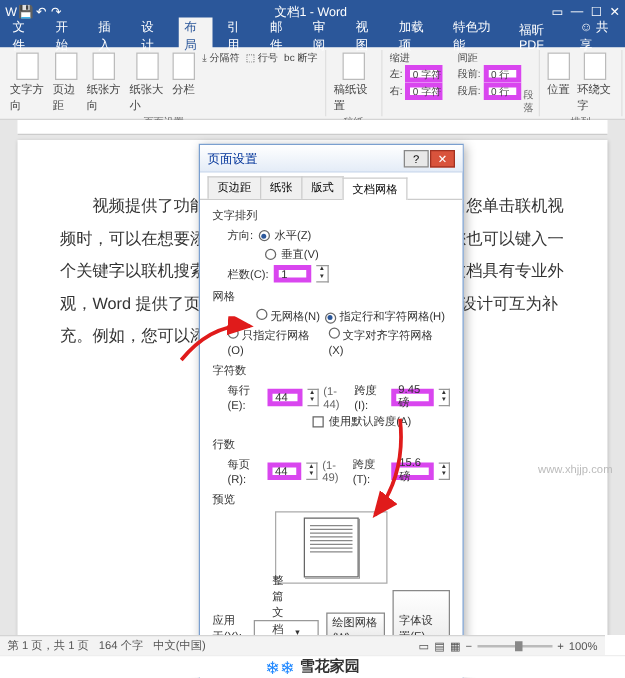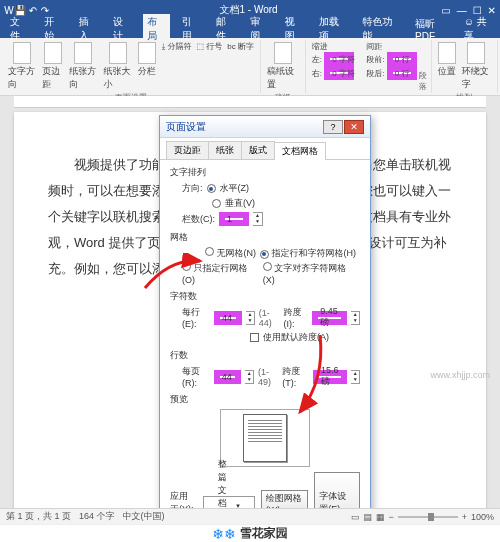--- a/index.html
+++ b/index.html
@@ -35,35 +35,35 @@
 .dlg-tabs{display:flex;border-bottom:1px solid #ccc;padding:3px 6px 0 6px;gap:0}
 .dlg-tabs .tab{padding:2px 7px;border:1px solid #ccc;border-bottom:none;background:#f0f0f0;font-size:9px;cursor:pointer;margin-right:-1px}
 .dlg-tabs .tab.active{background:#fff;position:relative;top:1px}
 .dlg-body{padding:6px 10px;font-size:9px;color:#333}
 .sect{margin-bottom:5px}
 .sect .hdr{margin-bottom:3px}
 .row{display:flex;align-items:center;gap:4px;margin:2px 0;padding-left:12px}
 .radio{width:9px;height:9px;border:1px solid #666;border-radius:50%;display:inline-flex;align-items:center;justify-content:center}
 .radio.on::after{content:"";width:4px;height:4px;background:#2b579a;border-radius:50%}
 .chk{width:9px;height:9px;border:1px solid #666;display:inline-block}
-.numinp{width:30px;height:14px;border:6px solid #d946ef;padding:0 2px;background:#fff;display:inline-flex;align-items:center}
+.numinp{width:30px;height:14px;border:4px solid #d946ef;padding:0 2px;background:#fff;display:inline-flex;align-items:center}
 .spin{width:10px;height:14px;border:1px solid #999;border-left:none;display:inline-flex;flex-direction:column}
 .spin span{flex:1;font-size:5px;text-align:center;line-height:5px}
 .combo{height:15px;border:1px solid #999;padding:0 14px;display:inline-flex;align-items:flex-end;background:#fff;gap:1px}
 .combo .arr{font-size:7px}
 .preview{width:90px;height:58px;border:1px solid #aaa;margin:3px auto;background:#fff;display:flex;align-items:center;justify-content:center}
 .preview .pg{width:44px;height:48px;border:1px solid #666;box-shadow:1px 1px 0 #999;padding:5px 4px;display:flex;flex-direction:column;gap:2px}
 .preview .pg .ln{height:1px;background:#888}
 .dlg-foot{padding:5px 10px;display:flex;gap:5px;justify-content:flex-end;align-items:center}
 .dlg-foot .left{margin-right:auto}
 .btn{padding:2px 10px;border:1px solid #888;background:linear-gradient(#fff,#e4e4e4);font-size:9px;cursor:pointer}
 .arrow-red{position:absolute;pointer-events:none}
 .arrow1{left:140px;top:253px;width:70px;height:40px}
 .arrow2{left:270px;top:330px;width:60px;height:90px}
-.statusbar{position:absolute;bottom:18px;left:0;right:0;height:16px;background:#f3f3f3;border-top:1px solid #d4d4d4;display:flex;align-items:center;padding:0 6px;font-size:9px;color:#555;gap:8px}
+.statusbar{position:absolute;bottom:18px;left:0;right:16px;height:16px;background:#f3f3f3;border-top:1px solid #d4d4d4;display:flex;align-items:center;padding:0 6px;font-size:9px;color:#555;gap:8px}
 .statusbar .zoom{margin-left:auto;display:flex;align-items:center;gap:4px}
 .zslider{width:60px;height:2px;background:#bbb;position:relative}
 .zslider::after{content:"";position:absolute;left:50%;top:-3px;width:6px;height:8px;background:#888}
 .watermark{position:absolute;bottom:0;left:0;right:0;height:18px;background:#fff;display:flex;align-items:center;justify-content:center;gap:4px;font-size:12px;color:#333;border-top:1px solid #eee}
 .watermark .logo{color:#2088ff;font-size:14px}
 .url-wm{position:absolute;right:10px;top:370px;font-size:9px;color:#bbb;transform:rotate(0deg)}
 </style>
 </head>
 <body>
 

